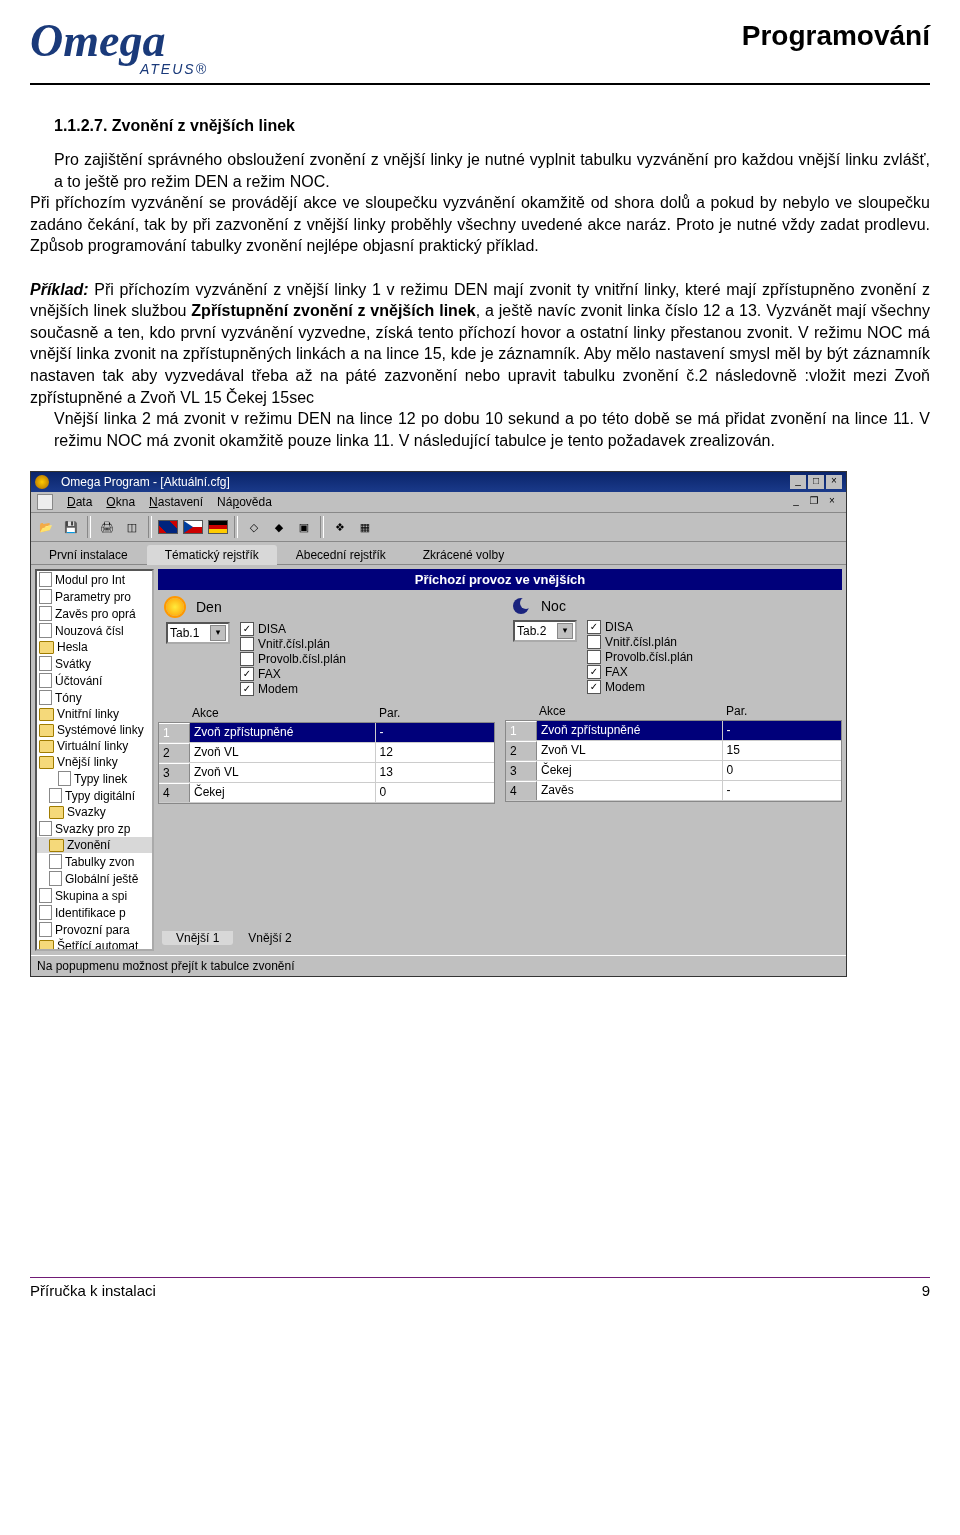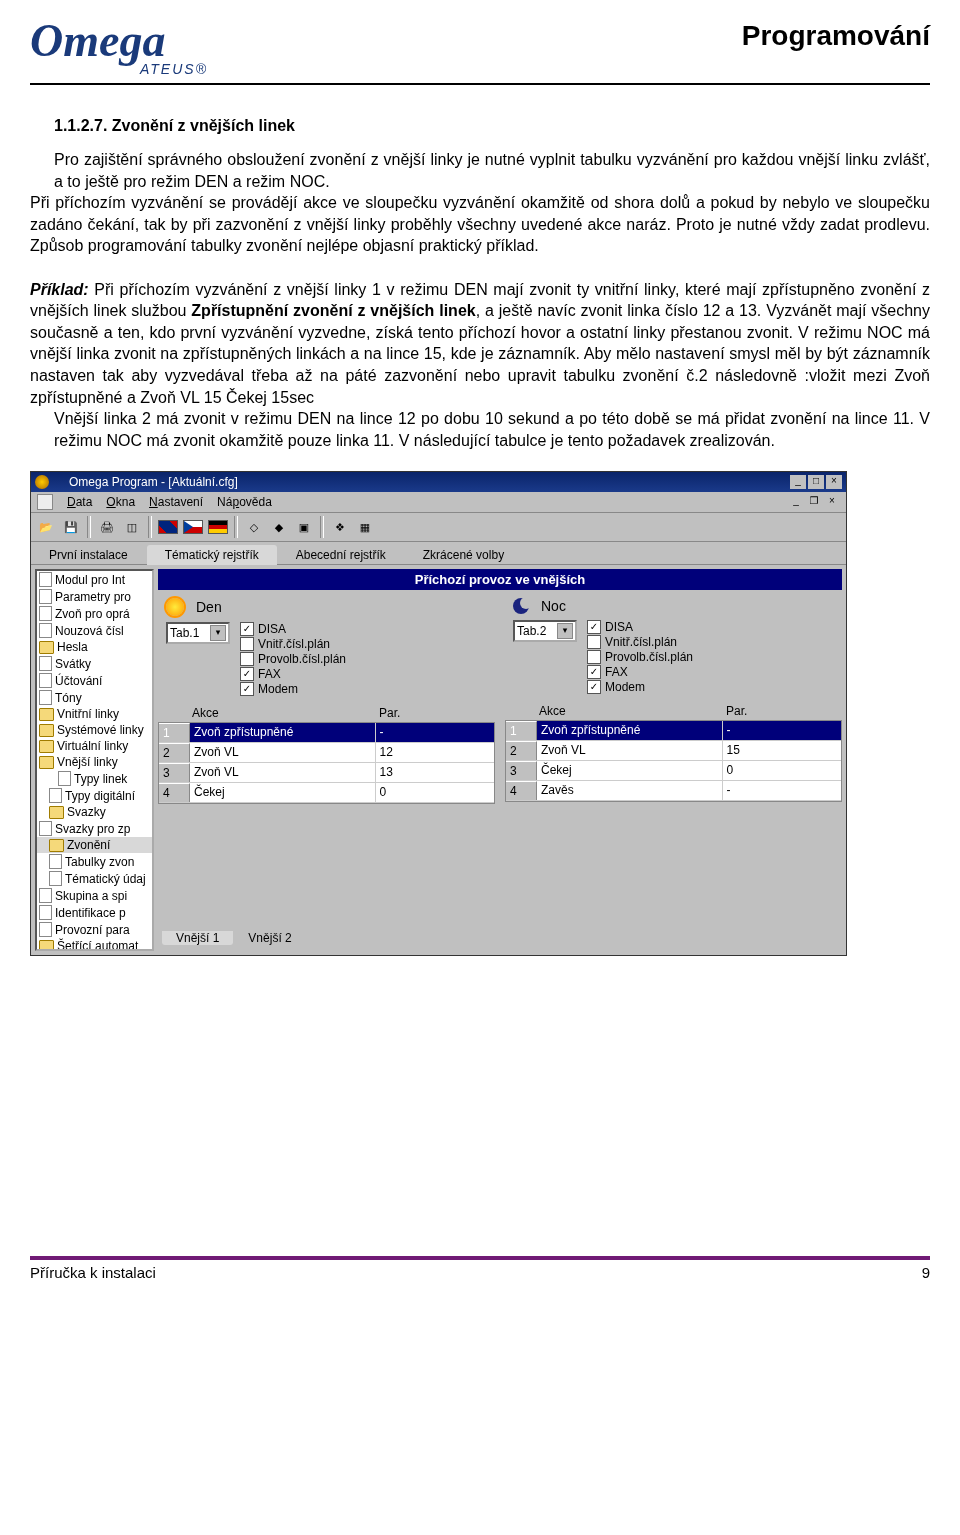--- a/index.html
+++ b/index.html
@@ -63,21 +63,21 @@
   }
   .titlebar {
     background: linear-gradient(#0a246a, #1a3a8a);
     color: #fff;
     height: 20px;
     display: flex;
     align-items: center;
     justify-content: space-between;
     padding: 0 4px;
   }
-  .titlebar-left { display:flex; align-items:center; gap:20px; }
+  .titlebar-left { display:flex; align-items:center; gap:12px; }
   .title-icon {
     width:14px; height:14px;
     background: radial-gradient(#ffcc00,#aa6600);
     border-radius:50%;
   }
   .window-controls { display:flex; gap:2px; }
   .win-btn { width:16px; height:14px; background:#c0c0c0; border:1px solid #fff #555 #555 #fff; font-size:10px; text-align:center; line-height:12px; color:#000; }
   .menubar {
     background:#c0c0c0; height:20px; display:flex; align-items:center; gap:14px; padding:0 6px;
     border-bottom:1px solid #888;
@@ -144,21 +144,21 @@
   .grid-row .c { padding:2px 4px; }
   .c-n { width:22px; background:#c0c0c0;border-right:1px solid #888;border-top:1px solid #fff; }
   .c-a { flex:1.6; border-right:1px solid #ccc; }
   .c-p { flex:1; }
   .grid-row.selected { background:#00007a; color:#fff; }
   .bottom-tabs { display:flex; background:#c0c0c0; height:20px; align-items:flex-start; padding-left:4px; margin-top:4px; }
   .btab { padding:0 14px; background:#c0c0c0; border:1px solid #888 #fff #fff #888; border-radius:0 0 3px 3px; font-size:12px; margin-right:1px; }
   .btab.active { background:#d8d8d8; }
   .statusbar { background:#c0c0c0; border-top:1px solid #fff; padding:3px 6px; font-size:12px; }
   .footer {
-    position:relative; margin-top:300px; border-top:4px solid #701a75;
+    position:relative; margin-top:300px; border-top:1px solid #701a75;
     display:flex; justify-content:space-between; padding-top:4px; font-size:15px;
   }
 </style>
 </head>
 <body>
 <div class="page">
 
 <div class="header-row">
   <div>
     <div class="logo">Omega</div>
@@ -238,21 +238,21 @@
           <div class="tree-item">
             <span class="page-icon"></span>
             <span>Modul pro Int</span>
           </div>
           <div class="tree-item">
             <span class="page-icon"></span>
             <span>Parametry pro</span>
           </div>
           <div class="tree-item">
             <span class="page-icon"></span>
-            <span>Zvoň pro oprá</span>
+            <span>Zavěs pro oprá</span>
           </div>
           <div class="tree-item">
             <span class="page-icon"></span>
             <span>Nouzová čísl</span>
           </div>
           <div class="tree-item">
             <span class="folder-icon"></span>
             <span>Hesla</span>
           </div>
           <div class="tree-item">
@@ -302,21 +302,21 @@
           <div class="tree-item tree-selected" style="padding-left: 12px;">
             <span class="folder-icon"></span>
             <span>Zvonění</span>
           </div>
           <div class="tree-item" style="padding-left: 12px;">
             <span class="page-icon"></span>
             <span>Tabulky zvon</span>
           </div>
           <div class="tree-item" style="padding-left: 12px;">
             <span class="page-icon"></span>
-            <span>Tématický údaj</span>
+            <span>Globální ještě</span>
           </div>
           <div class="tree-item">
             <span class="page-icon"></span>
             <span>Skupina a spi</span>
           </div>
           <div class="tree-item">
             <span class="page-icon"></span>
             <span>Identifikace p</span>
           </div>
           <div class="tree-item">
@@ -456,20 +456,21 @@
               </div>
         </div>
       </div>
       <div style="flex:1"></div>
       <div class="bottom-tabs">
         <div class="btab active">Vnější 1</div>
         <div class="btab">Vnější 2</div>
       </div>
     </div>
   </div>
+  <div class="statusbar">Na popupmenu možnost přejít k tabulce zvonění</div>
 </div>
 
 <div class="footer">
   <div>Příručka k instalaci</div>
   <div>9</div>
 </div>
 
 </div>
 
 </body></html>

